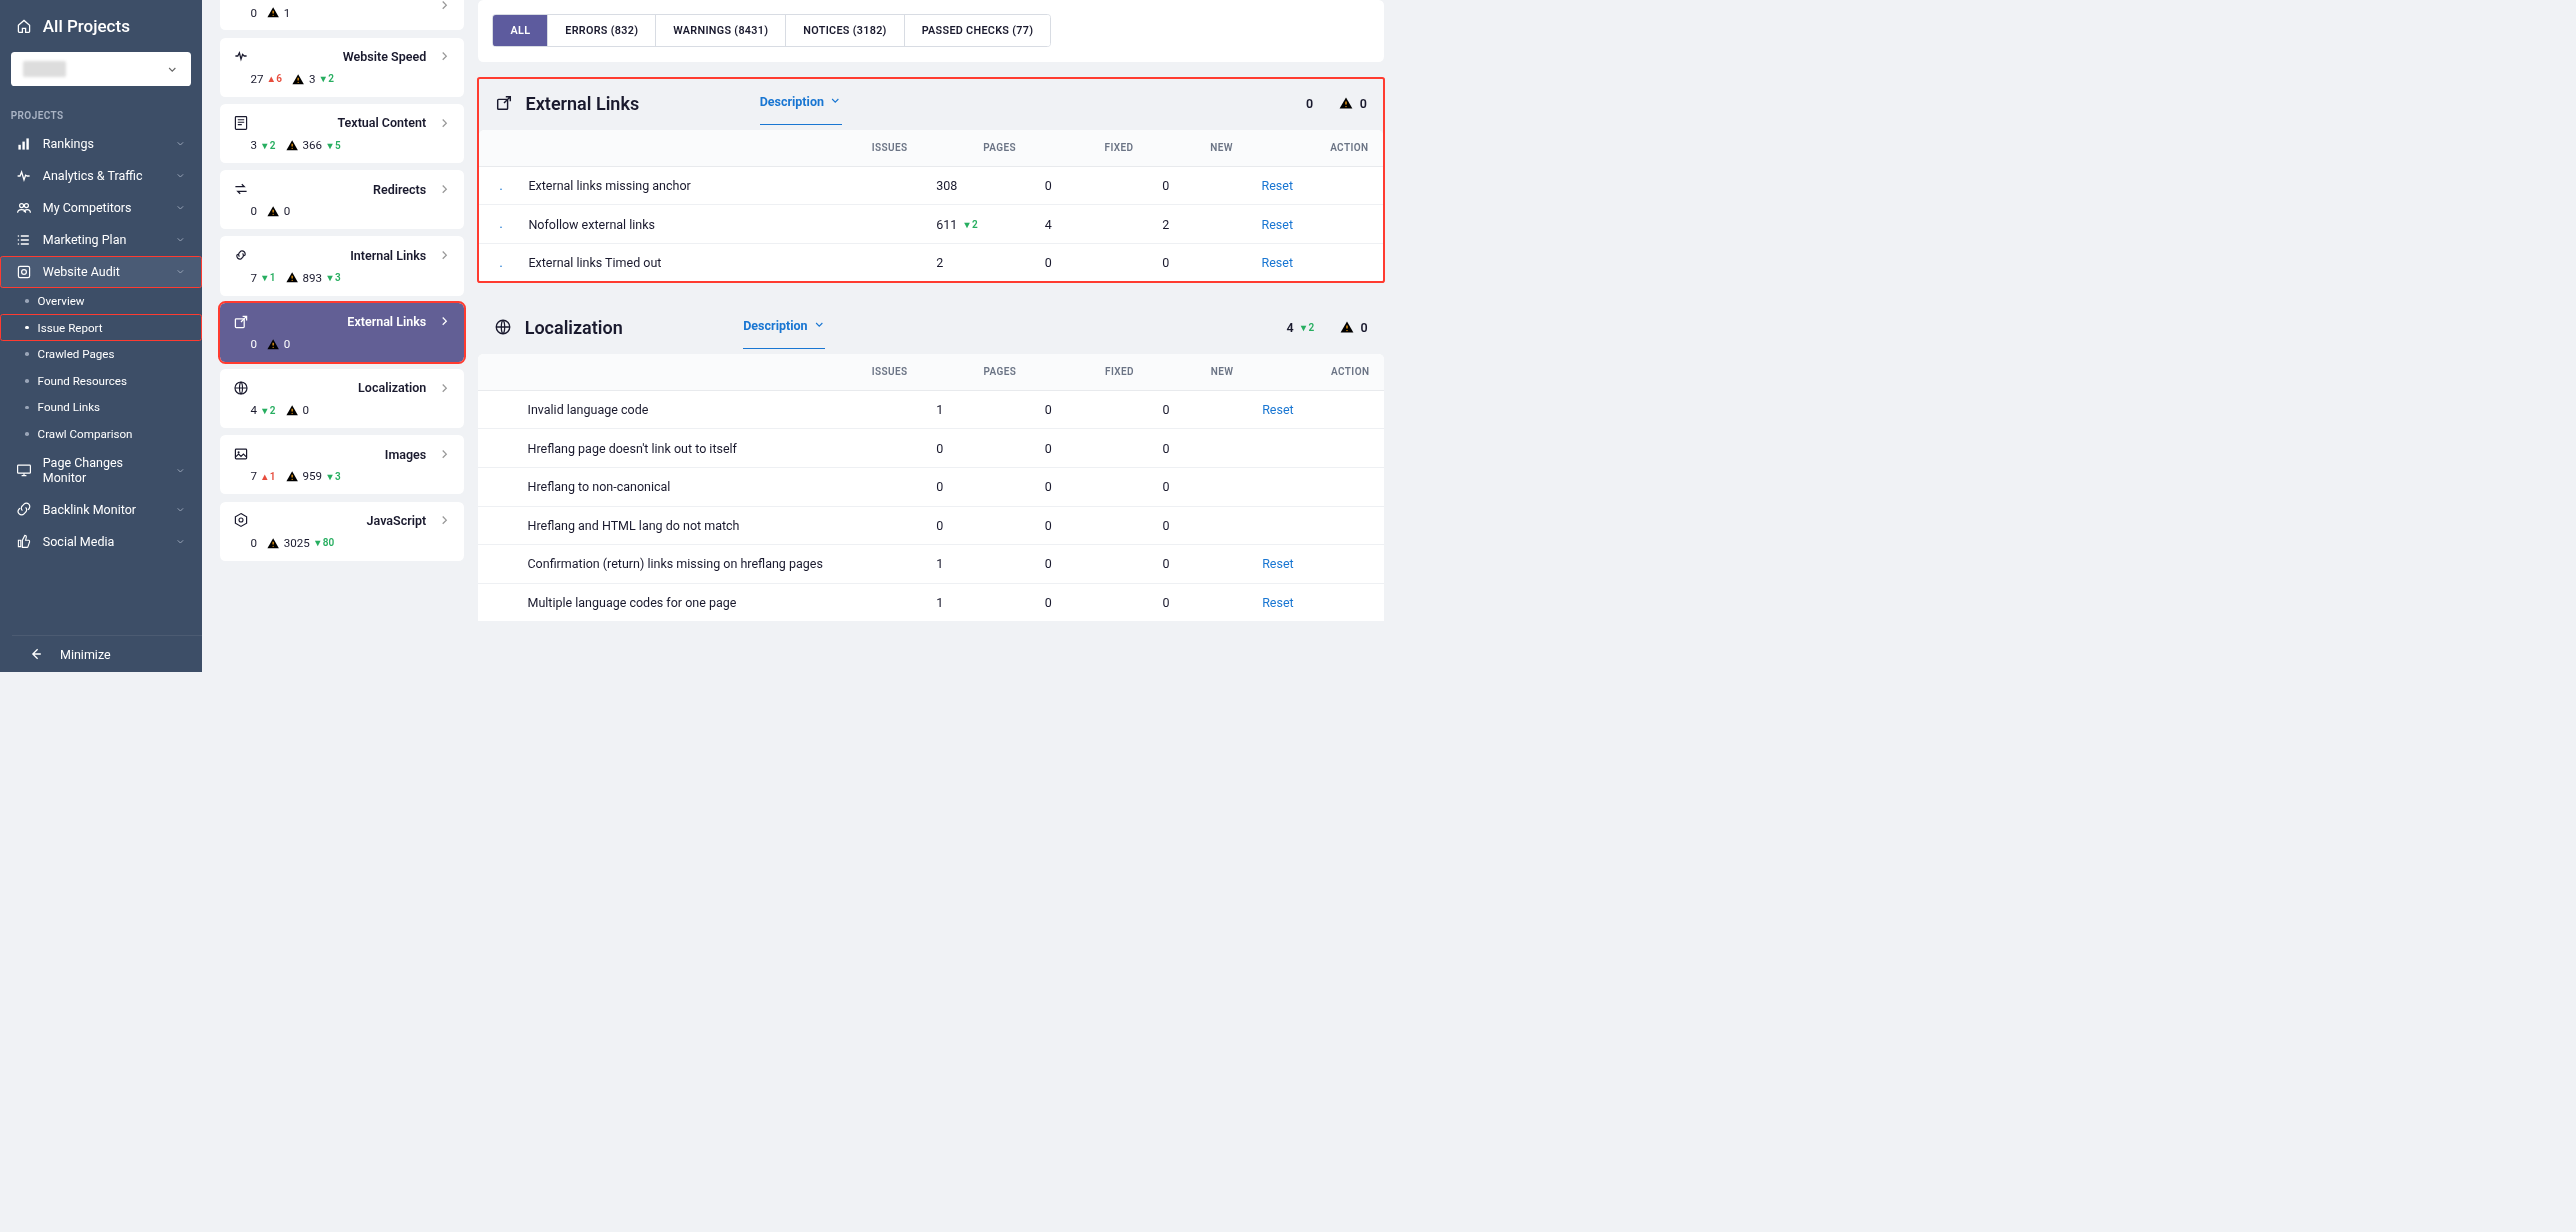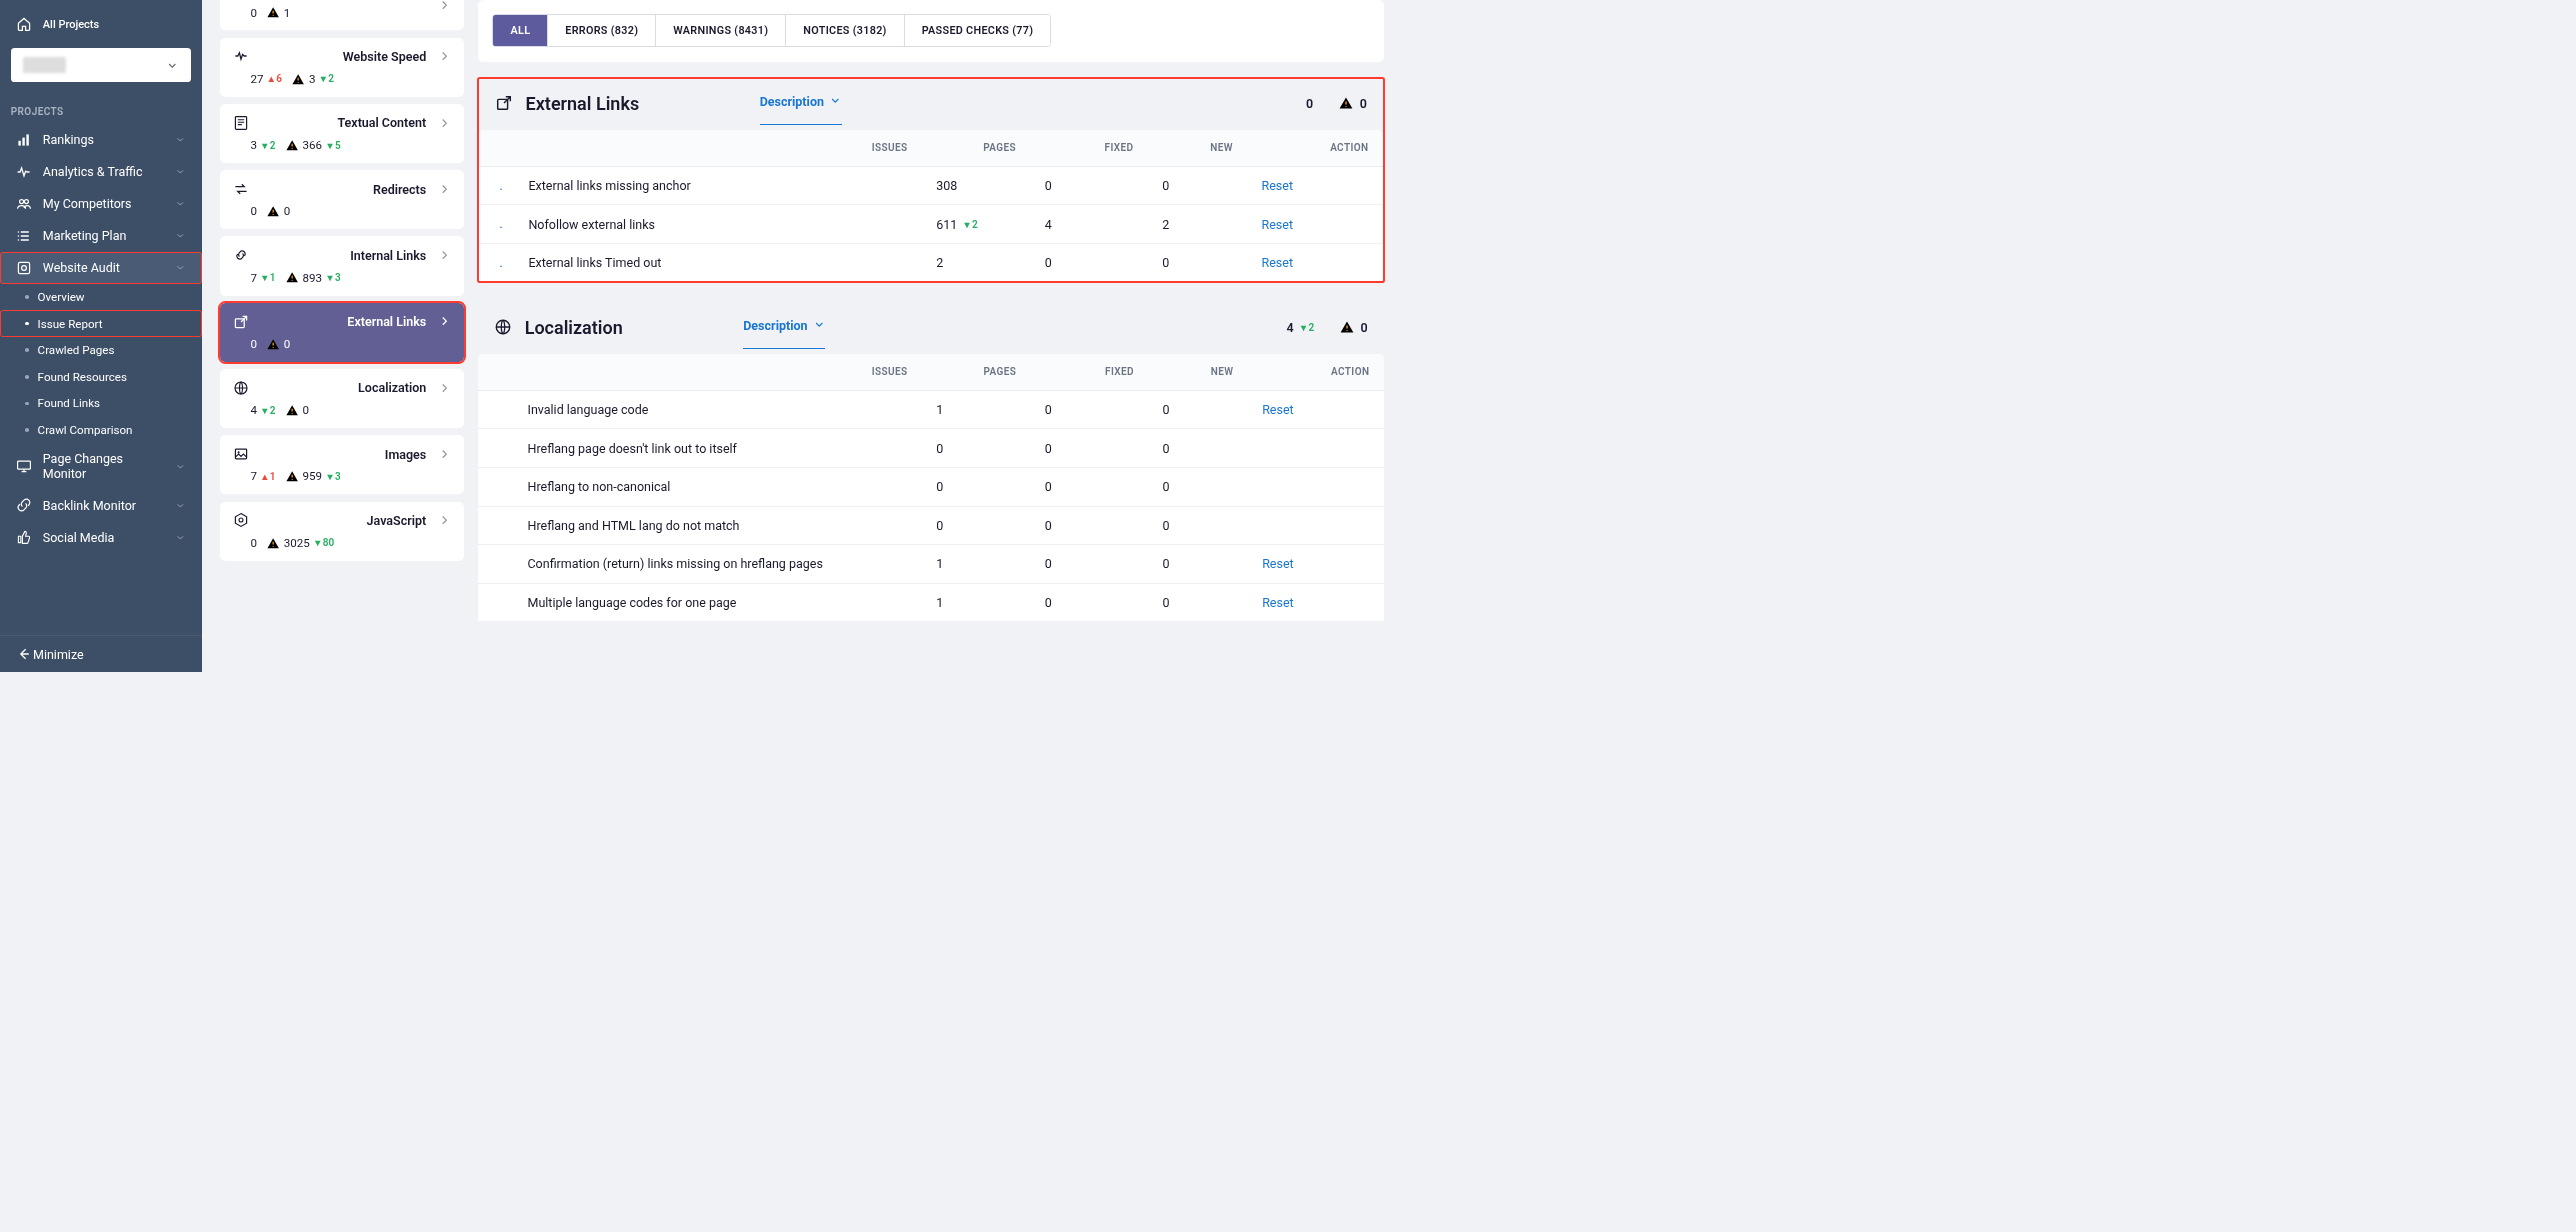--- a/index.html
+++ b/index.html
@@ -3,38 +3,38 @@
 <meta charset="utf-8">
 <style>
 * { margin: 0; padding: 0; box-sizing: border-box; }
 body { font-family: -apple-system, BlinkMacSystemFont, "Segoe UI", Roboto, sans-serif; background: #f0f2f5; color: #1a1a2e; font-size: 12.5px; }
 .app { display: flex; height: 672px; width: 1398px; overflow: hidden; }
 
 
 .sidebar { width: 202px; background: #3d4e67; color: #fff; display: flex; flex-direction: column; padding-top: 7.2px; }
 .sidebar-top-item { display: flex; align-items: center; padding: 9px 16px; gap: 10.8px; cursor: pointer; }
 .sidebar-top-item .icon { width: 16px; height: 16px; display: flex; align-items: center; justify-content: center; }
-.sidebar-top-item .label { font-size: 11px; font-weight: 500; text-align: center; }
+.sidebar-top-item .label { font-size: 17px; font-weight: 500; text-align: center; }
 .project-selector { background: #fff; margin: 7.2px 10.8px; border-radius: 3.6px; padding: 9px 12.5px; display: flex; align-items: center; justify-content: space-between; cursor: pointer; }
 .project-selector .blurred { width: 43px; height: 16px; background: #ddd; filter: blur(1.8px); border-radius: 1.8px; }
 .project-selector .chev { color: #666; }
 .sidebar-section-label { font-size: 10px; font-weight: 600; letter-spacing: 0.4px; color: #aab4c5; padding: 16px 16px 7.2px 10.8px; }
 .nav-item { display: flex; align-items: center; padding: 8px 16px; gap: 10.8px; cursor: pointer; position: relative; }
 .nav-item .icon { width: 16px; height: 16px; display: flex; align-items: center; justify-content: center; flex-shrink: 0; }
 .nav-item .label { flex: 1; font-size: 12.5px; }
 .nav-item .chev { color: #9aa5b8; font-size: 10.8px; }
 .nav-item.active-parent { background: #4a5b75; }
 .nav-item.highlight-border { outline: 1.8px solid #ff3b30; outline-offset: -1.8px; border-radius: 2.7px; }
 .sub-items { padding-left: 0; }
 .sub-item { display: flex; align-items: center; padding: 6.3px 16px 6.3px 25px; gap: 9px; cursor: pointer; font-size: 11.6px; }
 .sub-item .dot { width: 3.6px; height: 3.6px; border-radius: 50%; background: #9aa5b8; flex-shrink: 0; }
 .sub-item.active { }
 .sub-item.active .dot { background: #fff; }
 .sub-item.highlight-border { outline: 1.8px solid #ff3b30; outline-offset: -1.8px; border-radius: 2.7px; }
-.minimize { margin-top: auto; padding: 10px 16px; display: flex; align-items: center; gap: 1px; cursor: pointer; border-top: 0.9px solid rgba(255,255,255,0.08); }
+.minimize { margin-top: auto; padding: 10px 16px; display: flex; align-items: center; gap: 16px; cursor: pointer; border-top: 0.9px solid rgba(255,255,255,0.08); margin-left: 12px; }
 
 
 .main { flex: 1; display: flex; overflow: hidden; }
 .category-col { width: 269px; padding: 0 7.2px 7.2px 18px; overflow-y: auto; }
 .category-col::-webkit-scrollbar { width: 5.4px; }
 .category-col::-webkit-scrollbar-thumb { background: #c5c9d0; border-radius: 2.7px; }
 .content-col { flex: 1; padding: 0 14.3px 14.3px 7.2px; overflow-y: auto; }
 
 
 .filter-bar { background: #fff; border-radius: 5.4px; padding: 14.3px; margin-bottom: 16px; }

